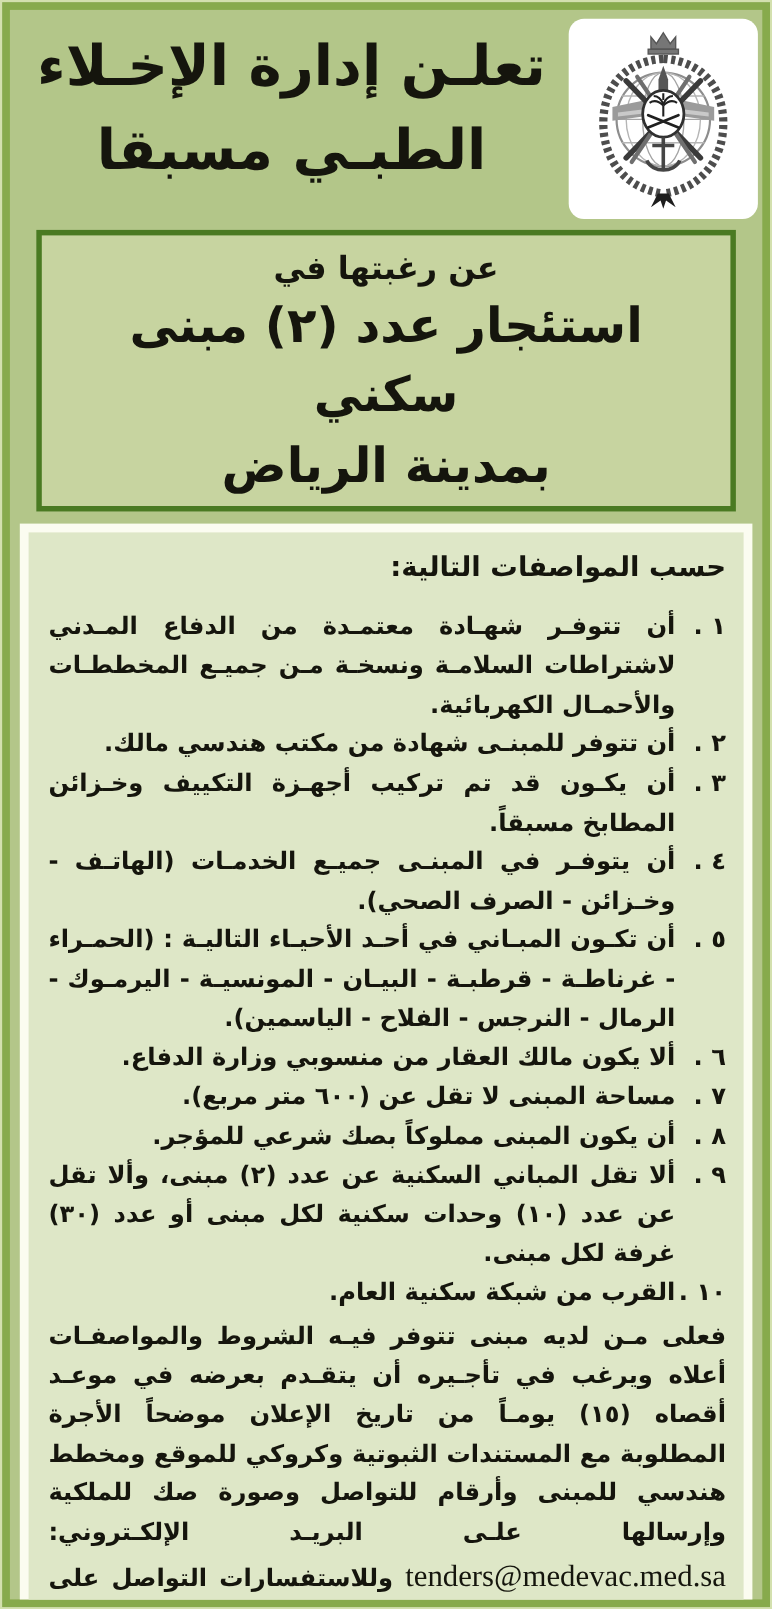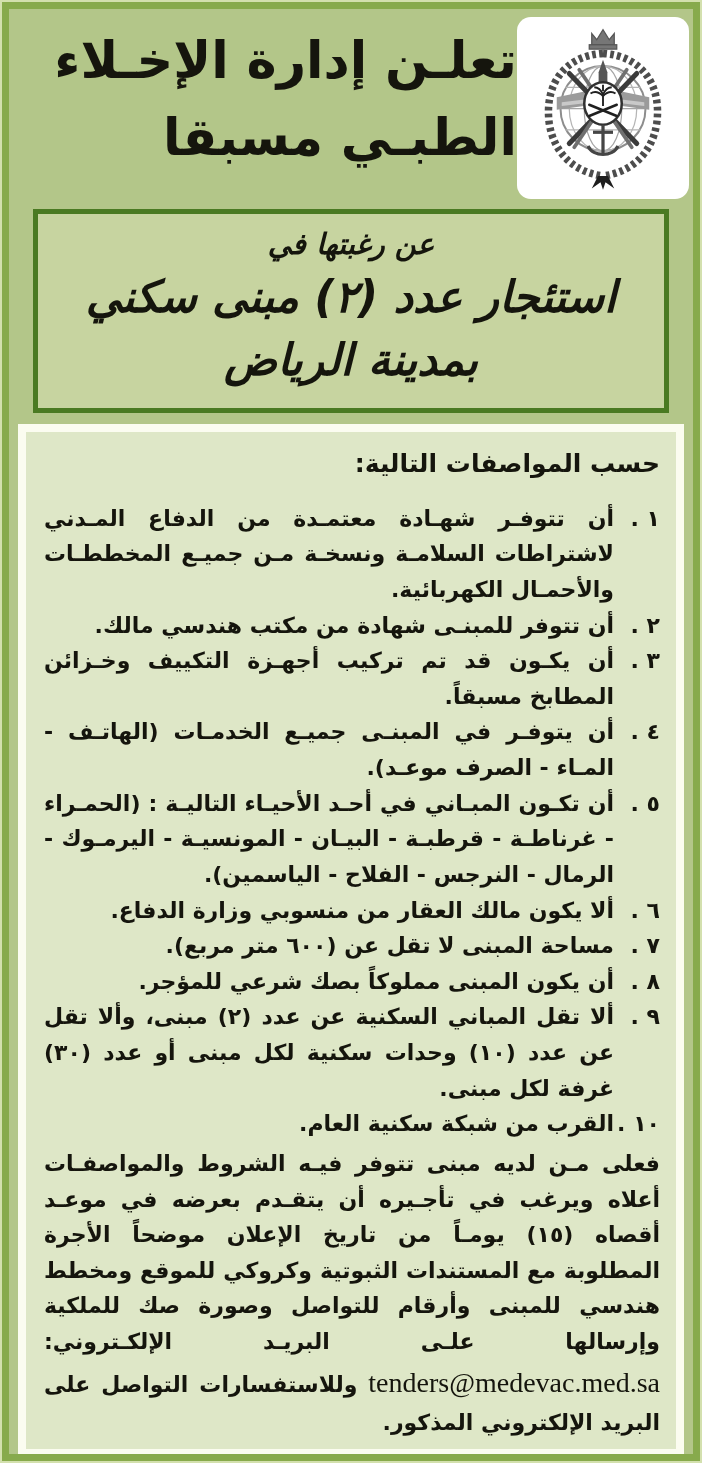--- a/index.html
+++ b/index.html
@@ -25,32 +25,31 @@
     height:206px;box-sizing:border-box;
   }
   .logo-box{
     width:172px;height:182px;flex:0 0 auto;
     background:#ffffff;border-radius:14px;
     margin:4px 0 0 0;
     display:flex;align-items:center;justify-content:center;
   }
   .logo-box svg{display:block;}
   .header-title{
-    flex:1;text-align:right;
+    flex:1;text-align:center;
     font-size:51px;font-weight:bold;line-height:1.5;
     padding-top:10px;
   }
   
   .subject-box{
     margin:10px 24px 0 24px;
     border:5px solid #4a7a22;
     background:#c7d4a0;
     text-align:center;
-    padding:10px 8px 16px 8px;
-    font-style:italic;
+    padding:10px 8px 4px 8px;
   }
   .subject-intro{font-size:29px;font-weight:bold;line-height:1.4;}
   .subject-main{font-size:44px;font-weight:bold;line-height:1.45;}
   
   .bodybox{
     flex:1;
     margin:11px 9px 9px 9px;
     background:#fbfcf0;
     padding:8px;box-sizing:border-box;
     display:flex;
@@ -175,21 +174,21 @@
         <div class="spec-item">
           <div class="spec-num">٢ .</div>
           <div class="spec-text">أن تتوفر للمبنـى شهادة من مكتب هندسي مالك.</div>
         </div>
         <div class="spec-item">
           <div class="spec-num">٣ .</div>
           <div class="spec-text">أن يكـون قد تم تركيب أجهـزة التكييف وخـزائن المطابخ مسبقاً.</div>
         </div>
         <div class="spec-item">
           <div class="spec-num">٤ .</div>
-          <div class="spec-text">أن يتوفـر في المبنـى جميـع الخدمـات (الهاتـف - المـاء - الصرف موعـد).</div>
+          <div class="spec-text">أن يتوفـر في المبنـى جميـع الخدمـات (الهاتـف - وخـزائن - الصرف الصحي).</div>
         </div>
         <div class="spec-item">
           <div class="spec-num">٥ .</div>
           <div class="spec-text">أن تكـون المبـاني في أحـد الأحيـاء التاليـة : (الحمـراء - غرناطـة - قرطبـة - البيـان - المونسيـة - اليرمـوك - الرمال - النرجس - الفلاح - الياسمين).</div>
         </div>
         <div class="spec-item">
           <div class="spec-num">٦ .</div>
           <div class="spec-text">ألا يكون مالك العقار من منسوبي وزارة الدفاع.</div>
         </div>
         <div class="spec-item">

